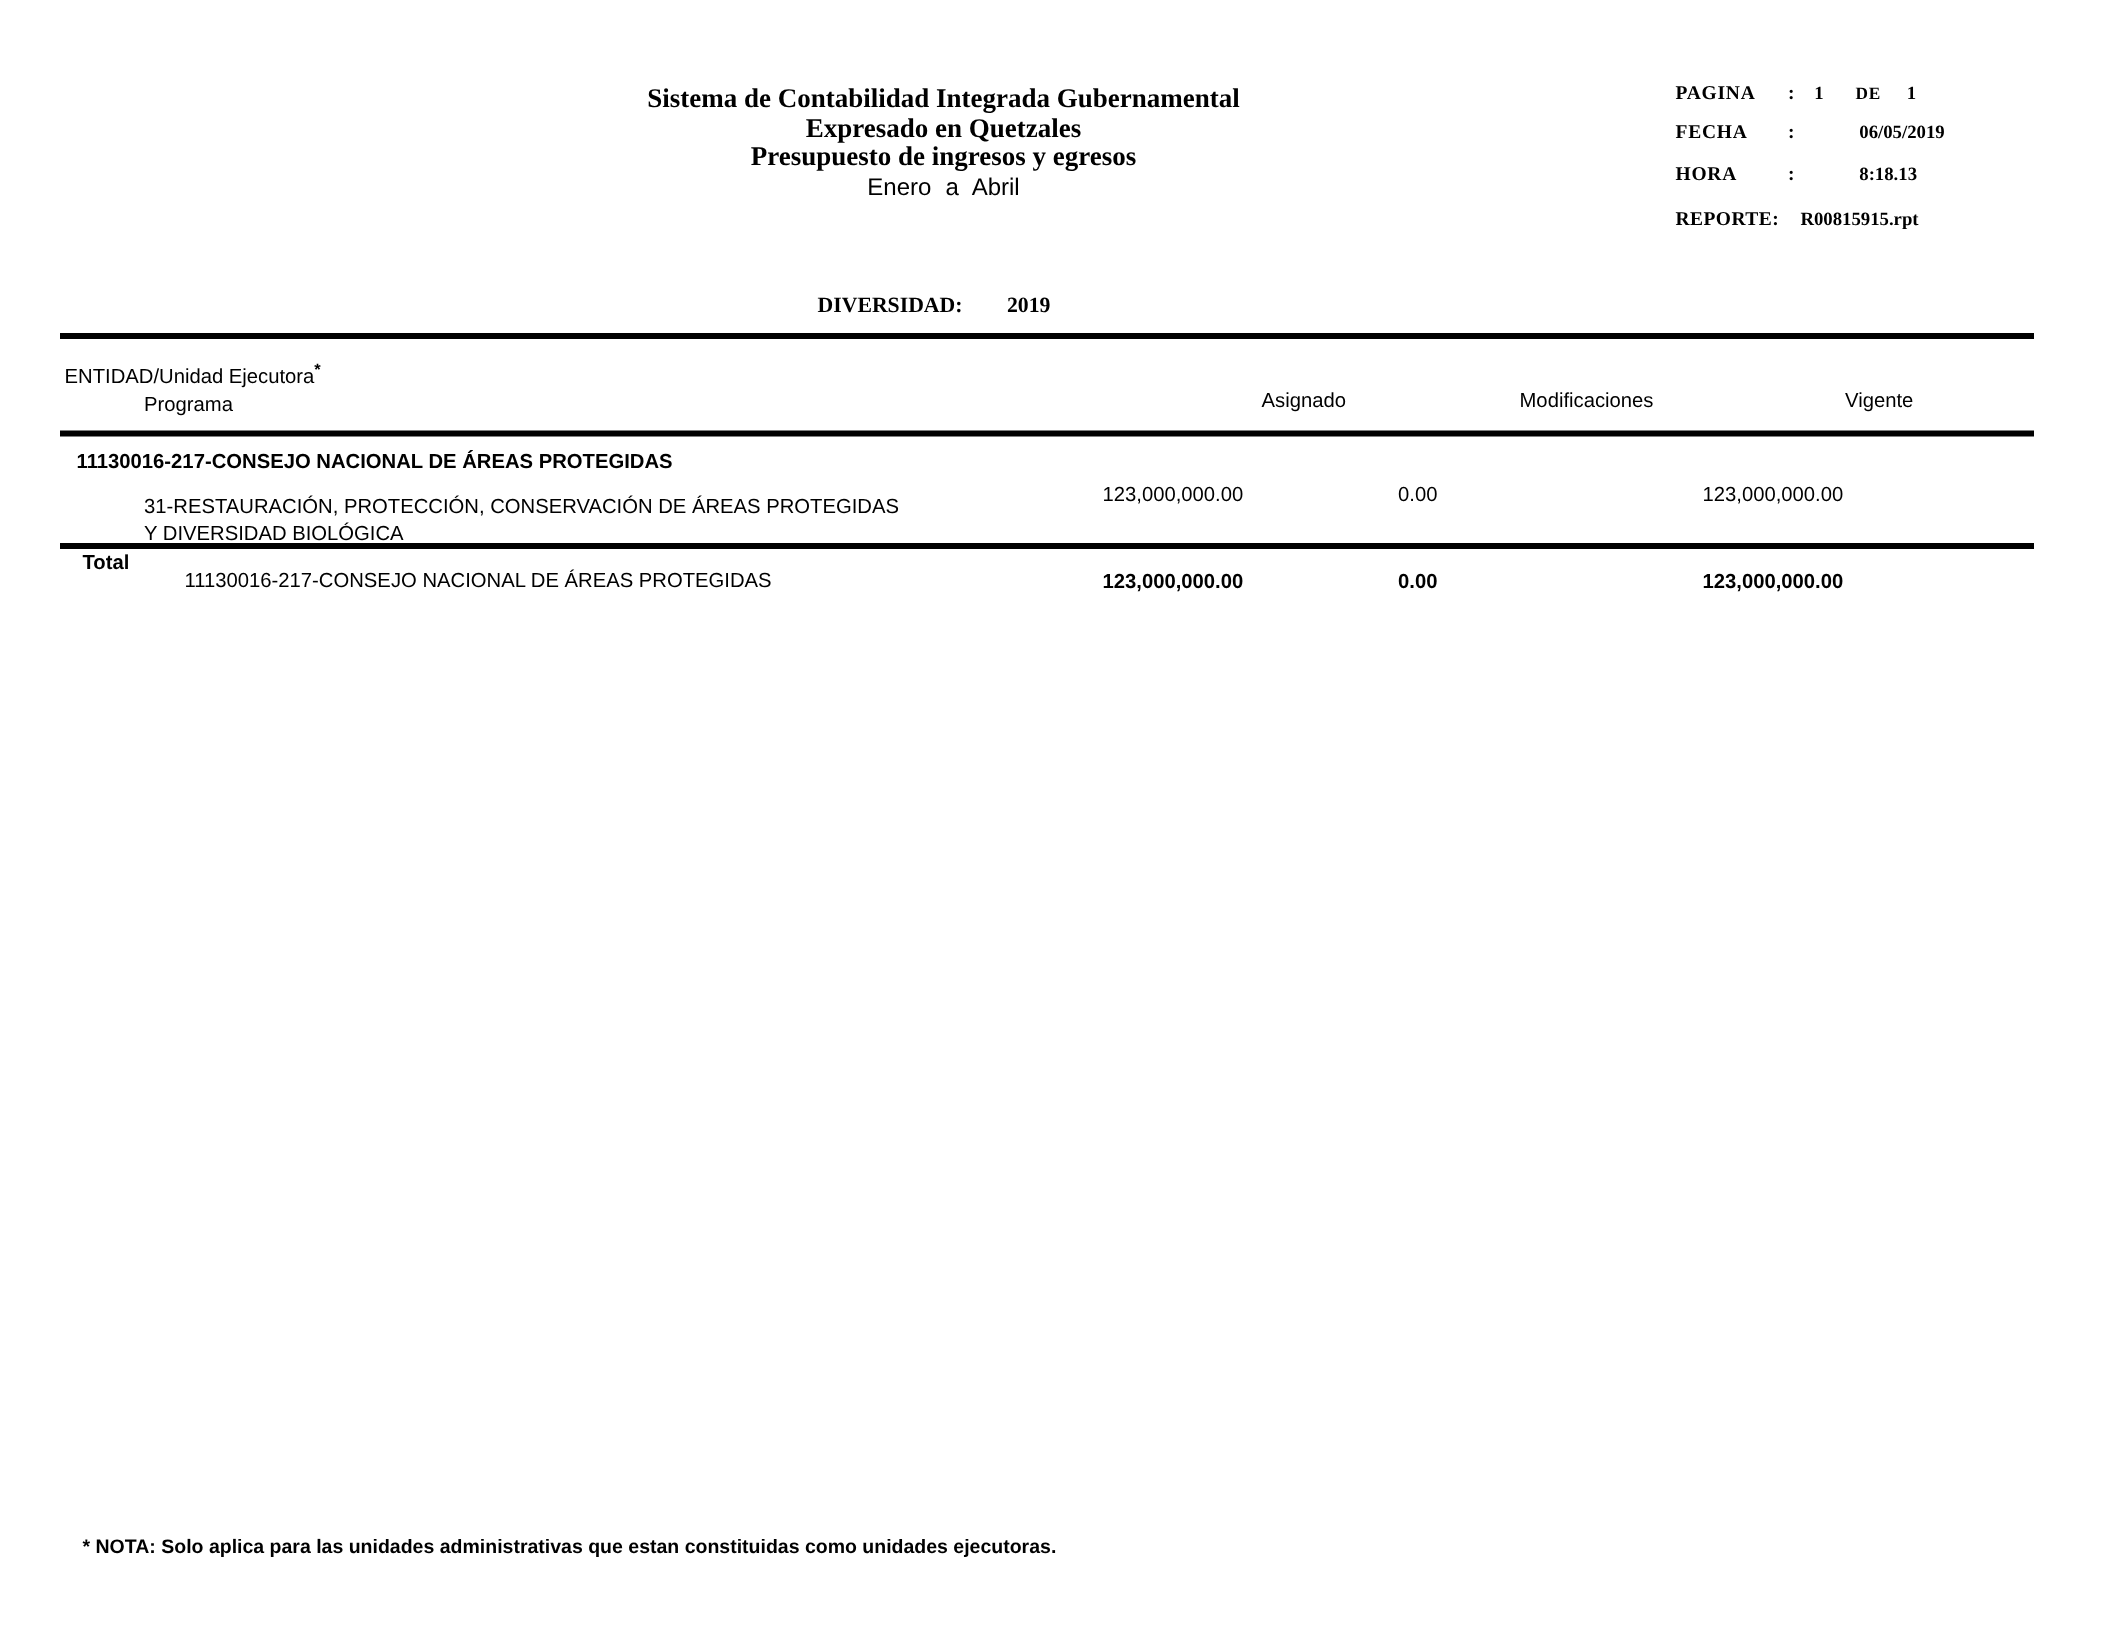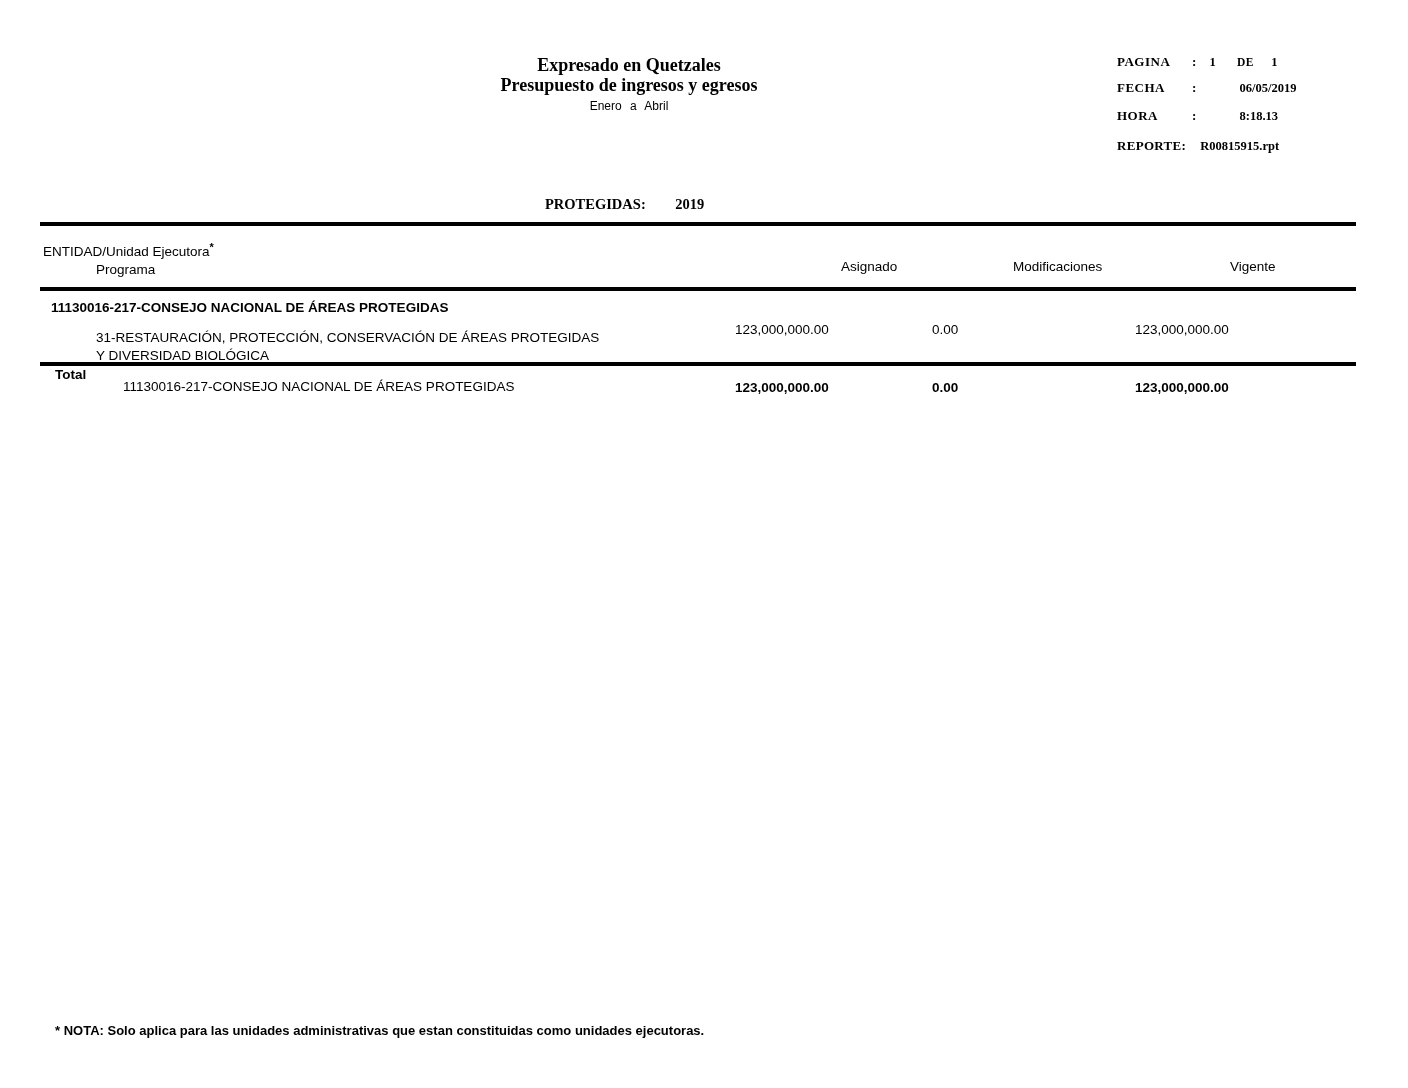--- a/index.html
+++ b/index.html
@@ -17,21 +17,21 @@
     position: absolute; left: 100px; top: 56px; width: 1058px;
     text-align: center;
   }
   .title-line {
     font-family: "Liberation Serif", serif;
     font-weight: 700; font-size: 18px; line-height: 19.5px;
     white-space: nowrap;
   }
   .period-line {
     font-family: "Liberation Sans", sans-serif;
-    font-weight: 400; font-size: 12px; line-height: 16px;
+    font-weight: 400; font-size: 16px; line-height: 16px;
     margin-top: 3px; word-spacing: 5px;
   }
 
   
   .meta { position: absolute; left: 1117px; top: 54px; width: 280px;
     font-family: "Liberation Serif", serif; font-weight: 700; font-size: 13px; }
   .meta-row { position: absolute; left: 0; white-space: nowrap; }
   .meta-row.r1 { top: 0px; }
   .meta-row.r2 { top: 26px; }
   .meta-row.r3 { top: 54px; }
@@ -81,20 +81,21 @@
   
   .footer-note {
     position: absolute; left: 55px; top: 1023px;
     font-size: 13px; font-weight: 700; white-space: nowrap;
   }
 </style>
 </head>
 <body>
 
 <div class="title-block">
+  <div class="title-line">Sistema de Contabilidad Integrada Gubernamental</div>
   <div class="title-line">Expresado en Quetzales</div>
   <div class="title-line">Presupuesto de ingresos y egresos</div>
   <div class="period-line">Enero a Abril</div>
 </div>
 
 <div class="meta">
   <div class="meta-row r1">
     <span class="m-label">PAGINA</span>
     <span class="m-sep">:</span>
     <span class="m-val">1</span>
@@ -111,21 +112,21 @@
     <span class="m-sep">:</span>
     <span class="m-val indent">8:18.13</span>
   </div>
   <div class="meta-row r4">
     <span class="m-label wide">REPORTE:</span>
     <span class="m-val">R00815915.rpt</span>
   </div>
 </div>
 
 <div class="ejercicio">
-  <span>PROTEGIDAS:</span>
+  <span>DIVERSIDAD:</span>
   <span class="ej-val">2019</span>
 </div>
 
 <div class="rule r-top"></div>
 <div class="rule r-mid"></div>
 <div class="rule r-bot"></div>
 
 <div class="tbl entity-header">
   <span>ENTIDAD/Unidad Ejecutora</span><sup>*</sup>
 </div>

